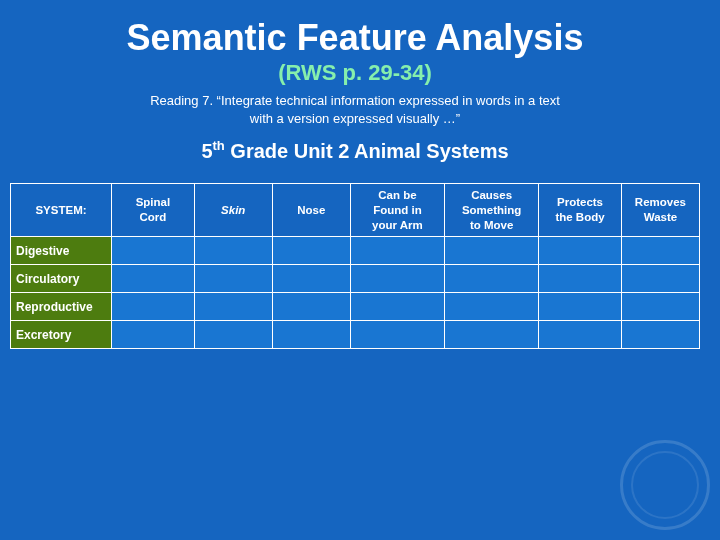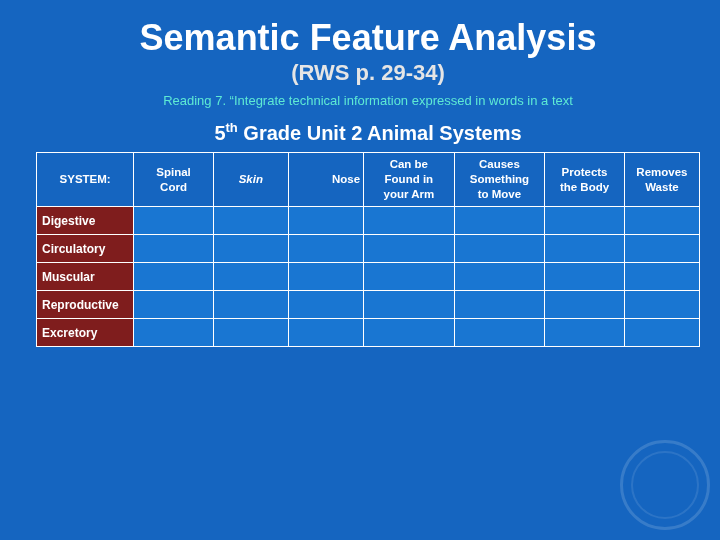--- a/index.html
+++ b/index.html
@@ -13,55 +13,55 @@
       overflow: hidden;
     }
 
     .page {
       width: 720px;
       height: 540px;
       background: #1565C0;
       display: flex;
       flex-direction: column;
       align-items: center;
-      padding: 18px 20px 10px 36px;
+      padding: 18px 20px 10px 10px;
       position: relative;
     }
 
     .main-title {
       font-size: 36px;
       font-weight: bold;
       color: white;
       text-align: center;
       line-height: 1.1;
     }
 
     .subtitle {
       font-size: 22px;
       font-weight: bold;
-      color: #e5e5e5;
+      color: #86efac;
       text-align: center;
       margin-top: 2px;
     }
 
     .reading-text {
       font-size: 13px;
-      color: #5eead4;
+      color: #ffffff;
       text-align: center;
       margin-top: 6px;
       line-height: 1.4;
     }
 
     .grade-title {
       font-size: 20px;
       font-weight: bold;
       color: white;
       text-align: center;
       margin-top: 10px;
-      margin-bottom: 8px;
+      margin-bottom: 20px;
     }
 
     .grade-title sup {
       font-size: 13px;
     }
 
     table {
       width: 100%;
       border-collapse: collapse;
       table-layout: fixed;
@@ -77,36 +77,36 @@
     }
 
     th {
       background: #1565C0;
       font-weight: bold;
       font-size: 11.5px;
       line-height: 1.3;
     }
 
     td.row-label {
-      background: #7f1d1d;
+      background: #4d7c0f;
       font-weight: bold;
       text-align: left;
       padding-left: 5px;
       font-size: 12px;
     }
 
     td.cell-empty {
       background: #1976D2;
       height: 28px;
     }
 
     .col-system { width: 88px; }
     .col-spinal { width: 72px; border-radius: 7px; }
     .col-skin   { width: 68px; font-style: italic; }
-    .col-nose   { width: 68px; text-align: right; }
+    .col-nose   { width: 68px; }
     .col-canbe  { width: 82px; }
     .col-causes { width: 82px; }
     .col-protects { width: 72px; }
     .col-removes { width: 68px; }
 
     
     .watermark {
       position: absolute;
       bottom: 10px;
       right: 10px;
@@ -126,20 +126,21 @@
   </style>
 </head>
 <body>
 
 <div class="page">
 
   <div class="main-title">Semantic Feature Analysis</div>
   <div class="subtitle">(RWS p. 29-34)</div>
   <div class="reading-text">
     <span>Reading 7. “Integrate technical information expressed in words in a text</span><br>
+    <span>with a version expressed visually …”</span>
   </div>
 
   <div class="grade-title">
     5<sup>th</sup> Grade Unit 2 Animal Systems
   </div>
 
   <table>
     <thead>
       <tr>
         <th class="col-system">SYSTEM:</th>
@@ -167,30 +168,20 @@
           <td class="row-label">Circulatory</td>
           <td class="cell-empty"></td>
           <td class="cell-empty"></td>
           <td class="cell-empty"></td>
           <td class="cell-empty"></td>
           <td class="cell-empty"></td>
           <td class="cell-empty"></td>
           <td class="cell-empty"></td>
         </tr>
         <tr>
-          <td class="row-label">Muscular</td>
-          <td class="cell-empty"></td>
-          <td class="cell-empty"></td>
-          <td class="cell-empty"></td>
-          <td class="cell-empty"></td>
-          <td class="cell-empty"></td>
-          <td class="cell-empty"></td>
-          <td class="cell-empty"></td>
-        </tr>
-        <tr>
           <td class="row-label">Reproductive</td>
           <td class="cell-empty"></td>
           <td class="cell-empty"></td>
           <td class="cell-empty"></td>
           <td class="cell-empty"></td>
           <td class="cell-empty"></td>
           <td class="cell-empty"></td>
           <td class="cell-empty"></td>
         </tr>
         <tr>

